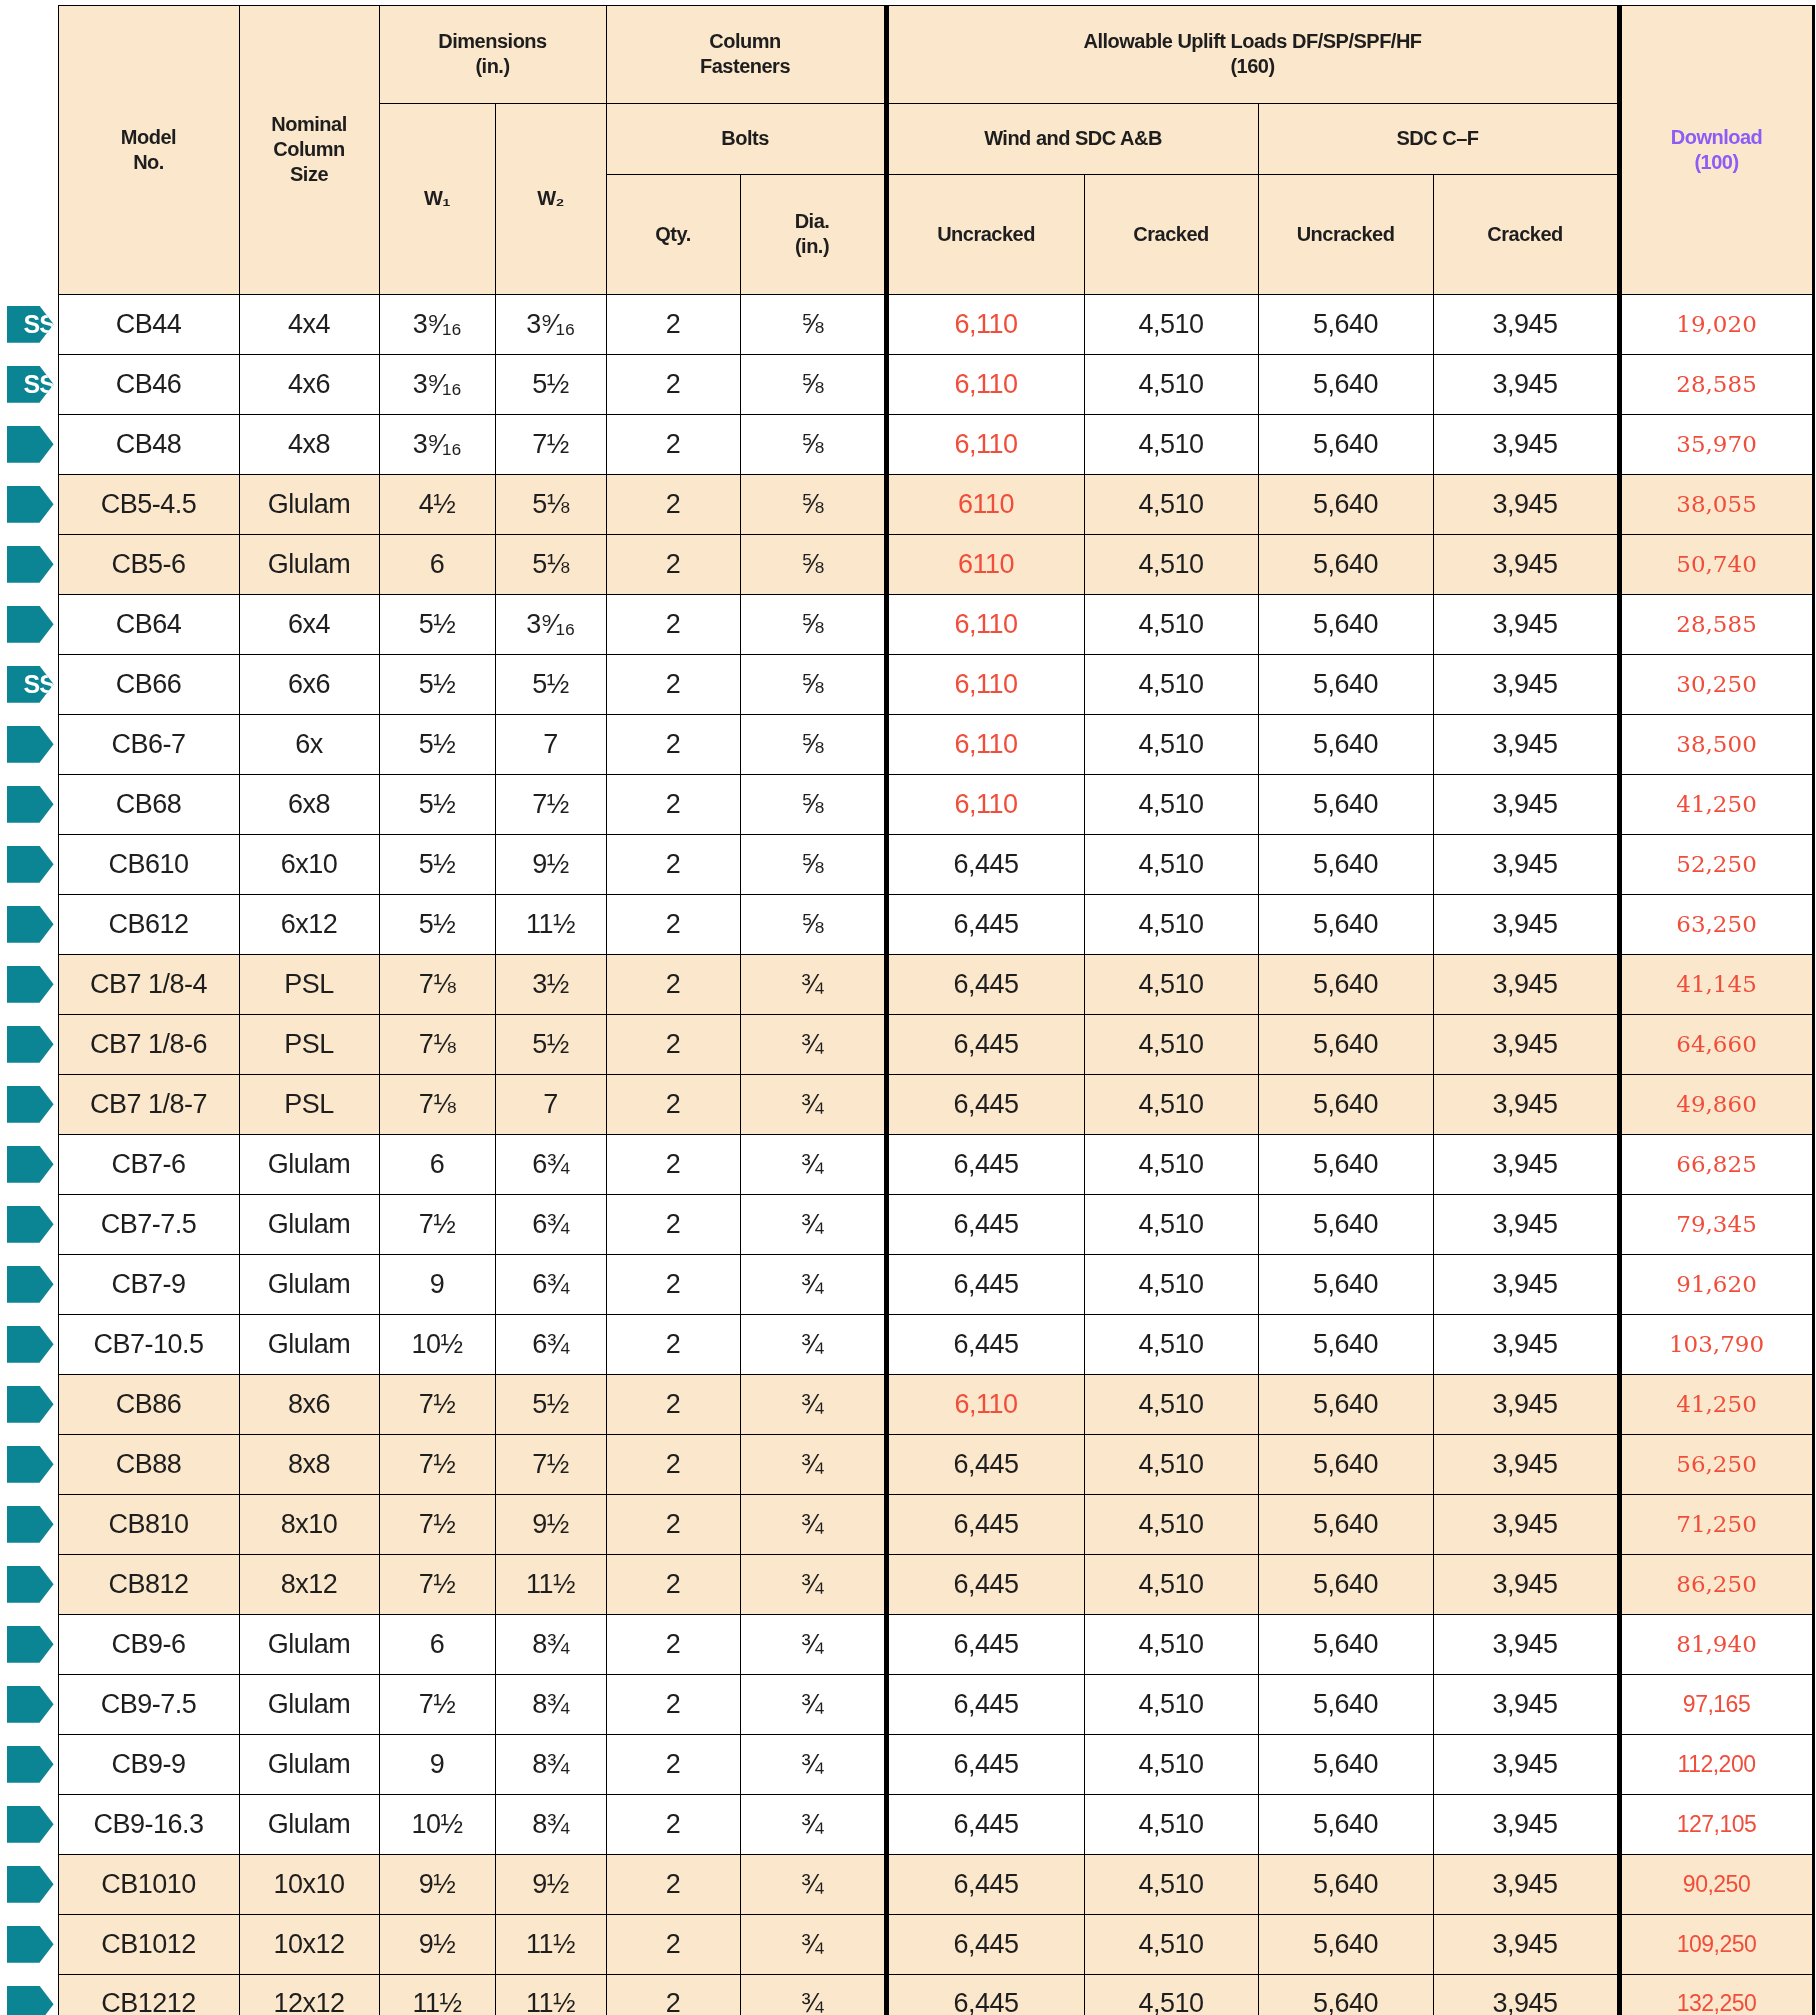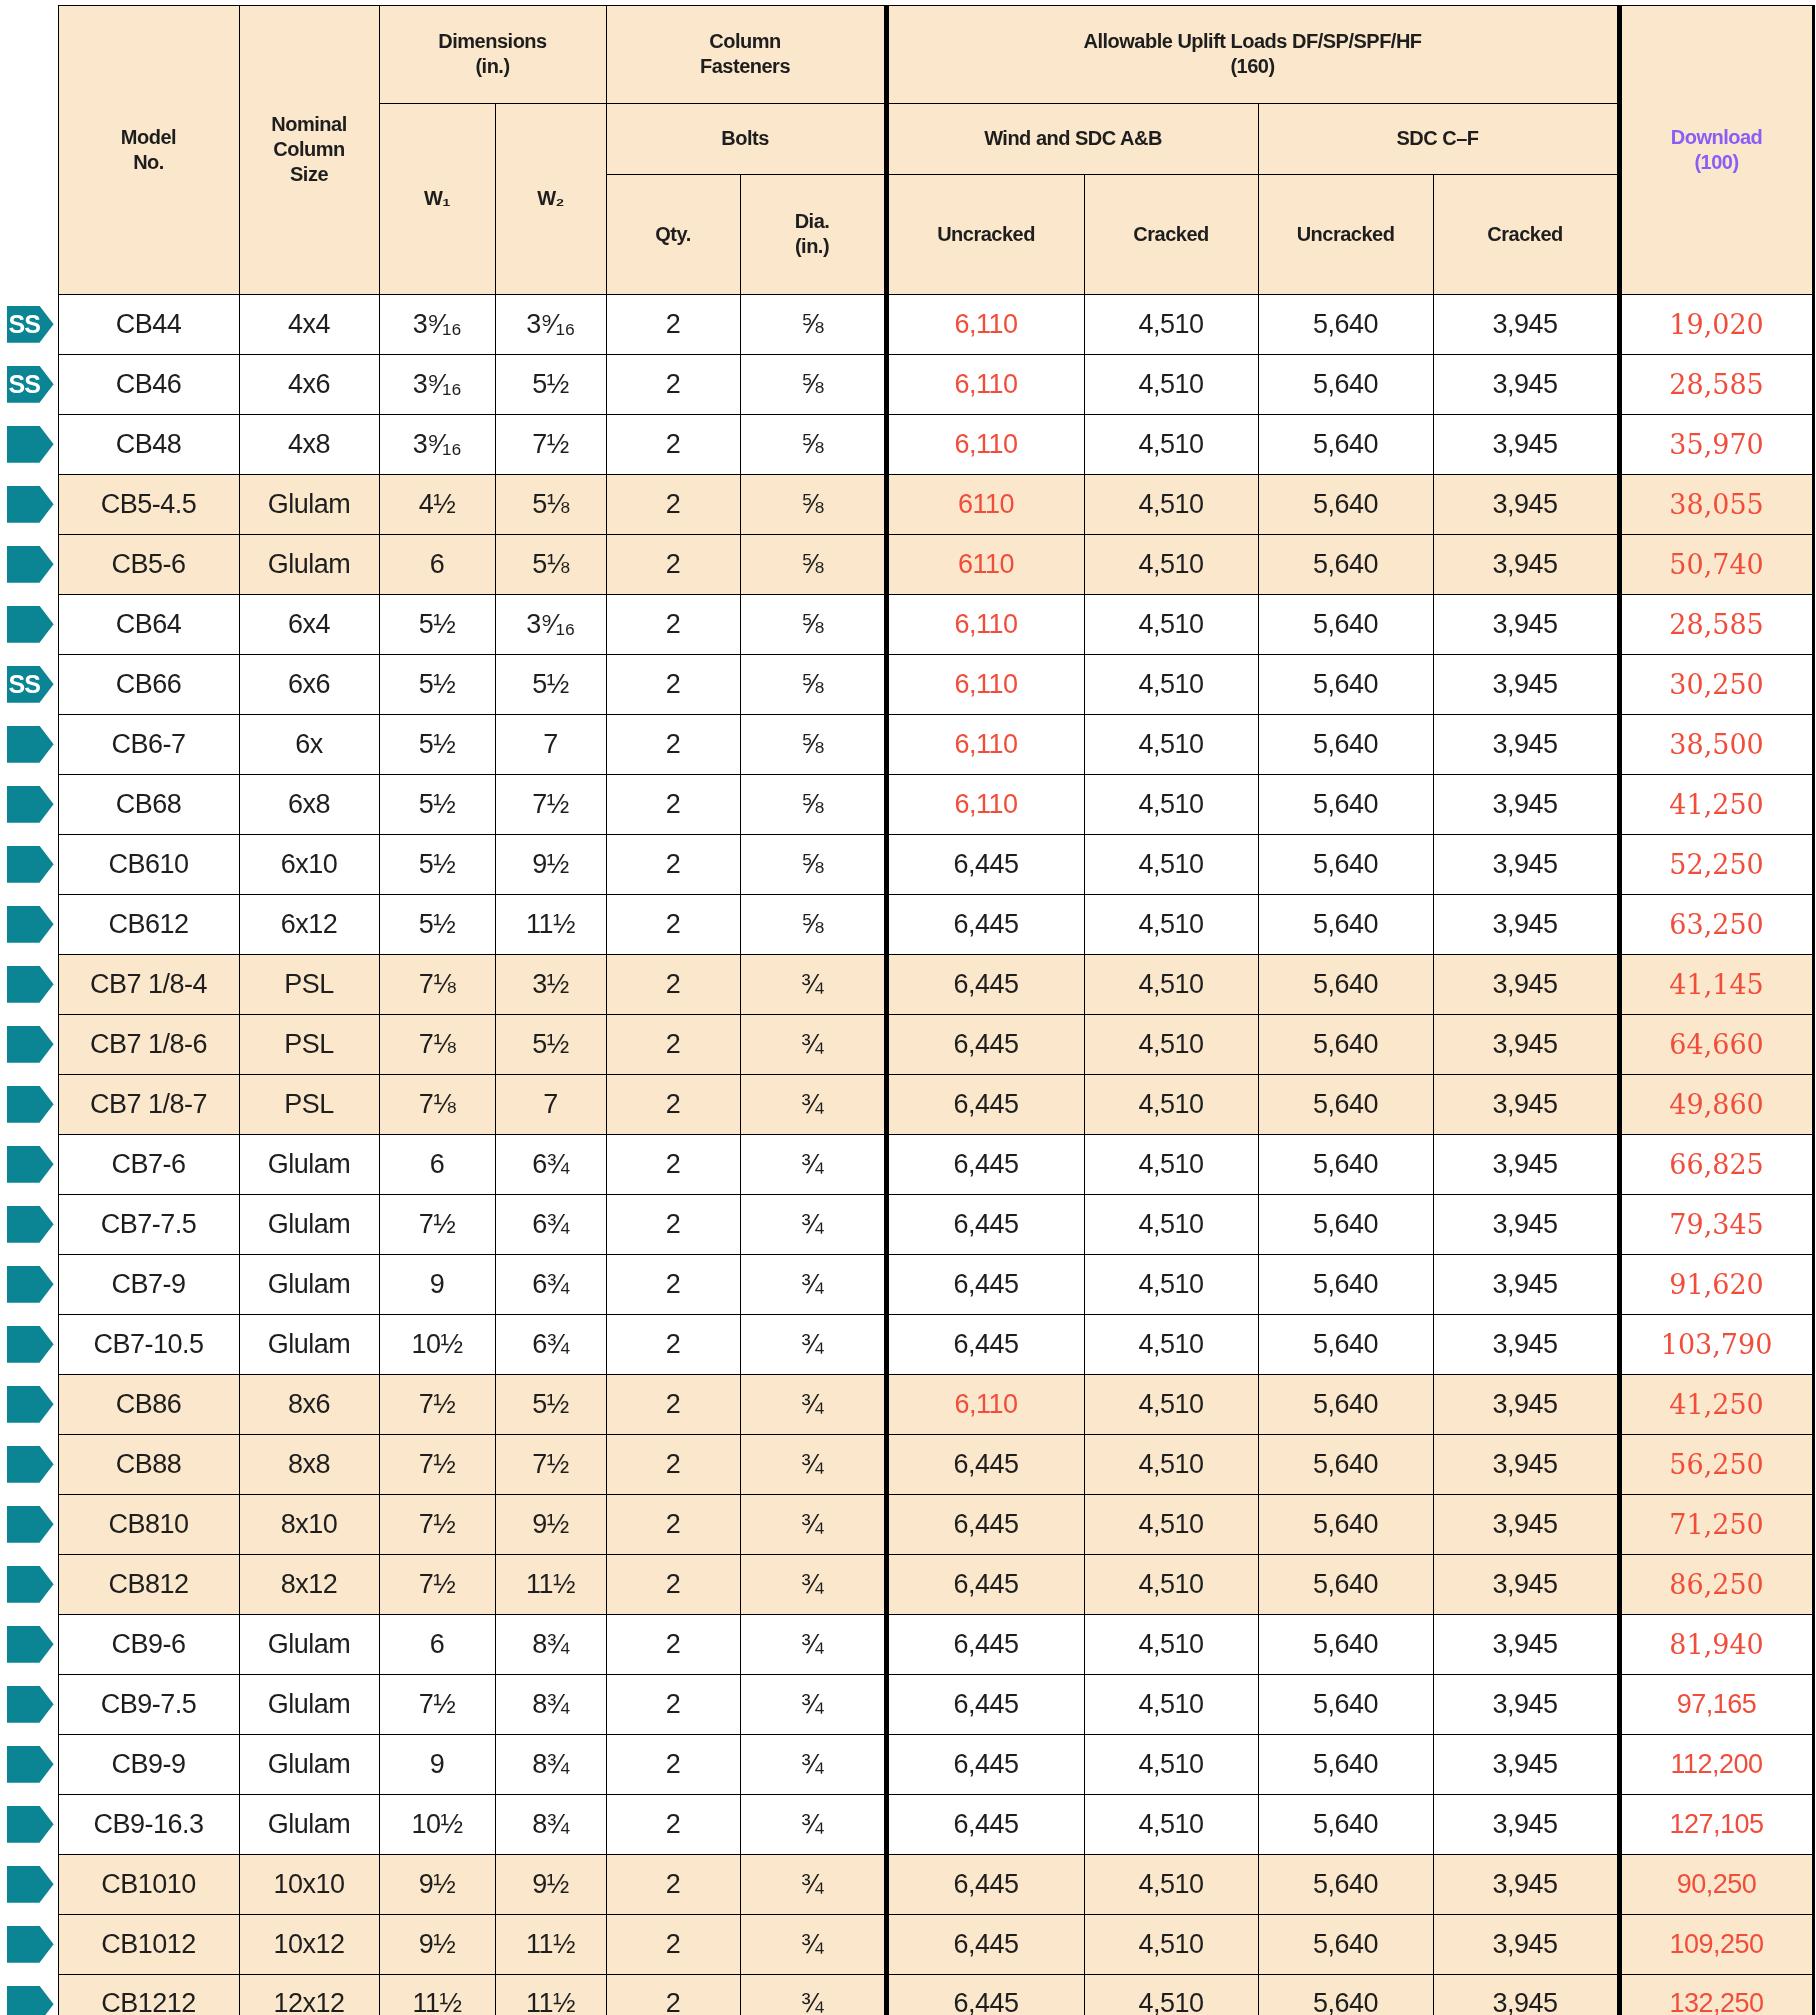--- a/index.html
+++ b/index.html
@@ -26,33 +26,33 @@
   tbody tr { height: 60px; }
   .thickL { border-left: 5.6px solid #000 !important; }
   .thickR { border-right: 5.6px solid #000 !important; }
   th.outR, td.outR { border-right: 3.7px solid #000 !important; }
   tbody tr:last-child td:not(.gutter) { border-bottom: 3.7px solid #000; }
   .orange { color: #F04D3A !important; }
   th.download-h { color: #8b5cf6; }
   td.download {
     color: #F04D3A;
     font-family: "DejaVu Serif", serif;
-    font-size: 27px; letter-spacing: 0;
+    font-size: 23px; letter-spacing: 0;
   }
   td.download.sans {
     font-family: "Liberation Sans", "DejaVu Sans", sans-serif;
     letter-spacing: -0.5px;
   }
   .marker {
     display: block; width: 47px; height: 37px;
     background: #0B8493;
     clip-path: polygon(0 0, 70% 0, 100% 50%, 70% 100%, 0 100%);
     margin: 0 4.7px 0 6.6px;
     color: #ffffff; font-weight: bold; font-size: 25px;
-    line-height: 37px; text-align: left; padding-left: 2px;
+    line-height: 37px; text-align: left; padding-left: 17px;
     letter-spacing: -0.9px;
   }
 </style>
 </head>
 <body>
 
 <table class="cb-table">
   <colgroup>
     <col style="width:58px">
       <col style="width:181px">

